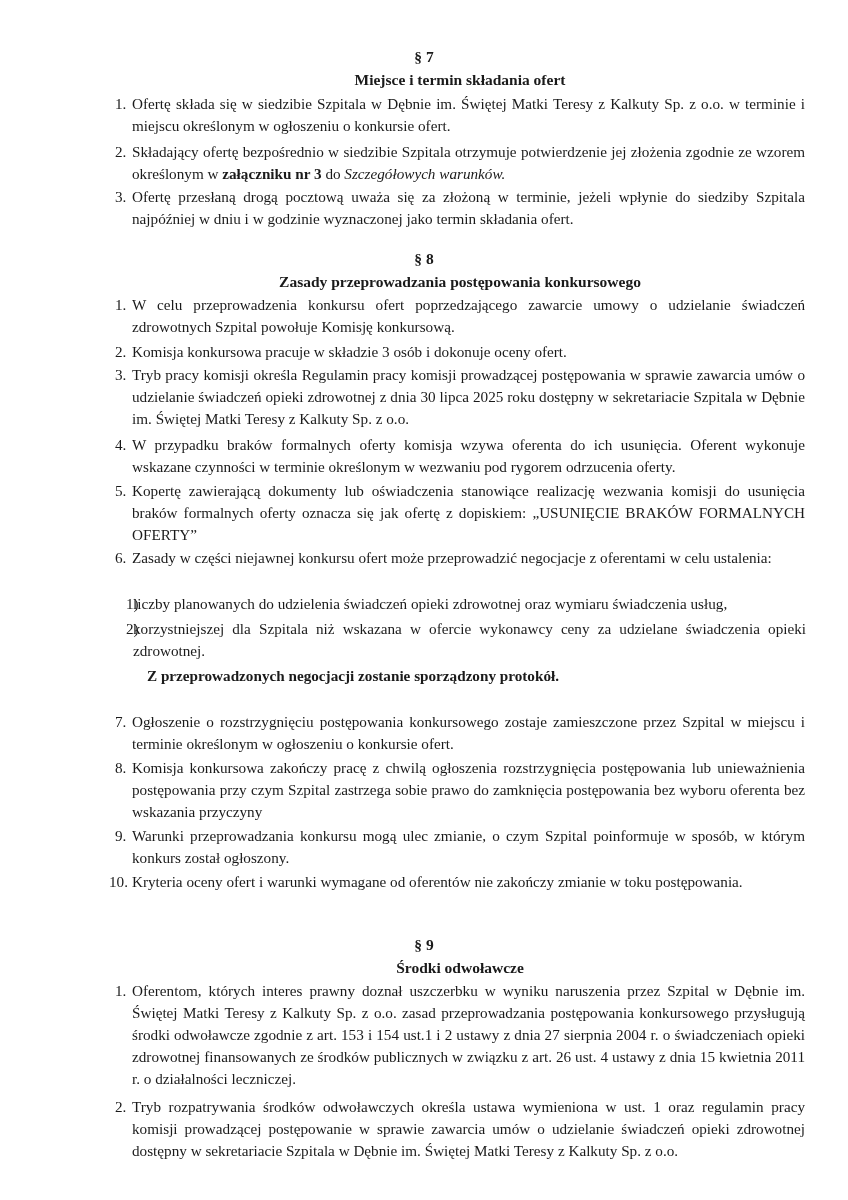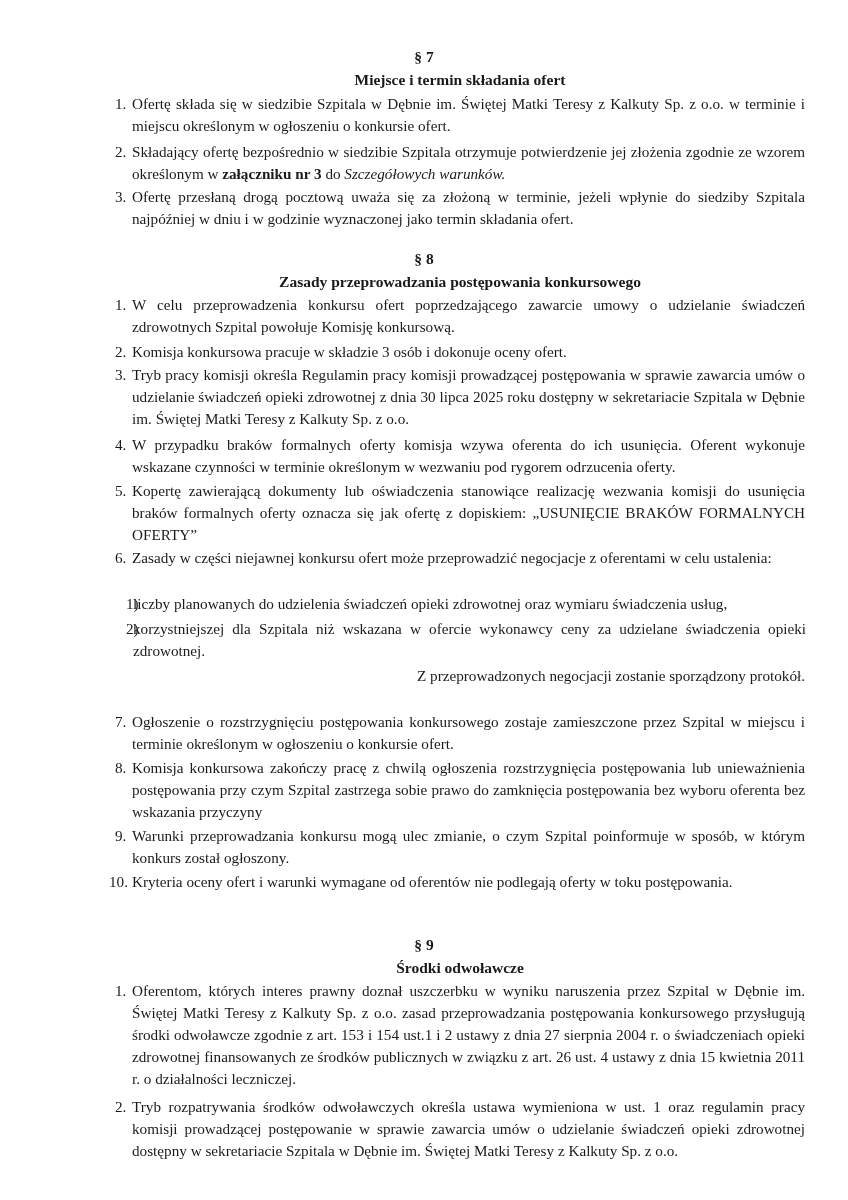--- a/index.html
+++ b/index.html
@@ -18,21 +18,21 @@
     font-weight: bold; font-size: 15.5px; margin-left: 36px;
   }
   .item { position: absolute; left: 115px; width: 690px; font-size: 15.2px; line-height: 22px; }
   .item .num { position: absolute; left: 0; top: 0; }
   .item .txt { margin-left: 17px; text-align: justify; }
   .sub { position: absolute; left: 126px; width: 680px; font-size: 15.2px; line-height: 22px; }
   .sub .num { position: absolute; left: 0; top: 0; }
   .sub .txt { margin-left: 7px; text-align: justify; }
   .note { position: absolute; left: 147px; width: 658px; font-size: 15.2px; line-height: 22px; }
   .note .l1 { text-align: justify; text-align-last: justify; }
-  .note .l2 { text-align: right; }
+  .note .l2 { text-align: left; font-weight: bold; }
   b { font-weight: bold; }
   i { font-style: italic; margin-top: 40px; }
 </style>
 </head>
 <body>
 
 <div class="page">
 
   <div class="section-num" style="top:48px">§ 7</div>
   <div class="section-title" style="top:71px">Miejsce i termin składania ofert</div>
@@ -95,21 +95,21 @@
   <div class="item" style="top:757px">
     <span class="num">8.</span>
     <div class="txt">Komisja konkursowa zakończy pracę z chwilą ogłoszenia rozstrzygnięcia postępowania lub unieważnienia postępowania przy czym Szpital zastrzega sobie prawo do zamknięcia postępowania bez wyboru oferenta bez wskazania przyczyny</div>
   </div>
   <div class="item" style="top:825px">
     <span class="num">9.</span>
     <div class="txt">Warunki przeprowadzania konkursu mogą ulec zmianie, o czym Szpital poinformuje w sposób, w którym konkurs został ogłoszony.</div>
   </div>
   <div class="item" style="top:871px">
     <span class="num" style="left:-6px">10.</span>
-    <div class="txt">Kryteria oceny ofert i warunki wymagane od oferentów nie podlegają oferty w toku postępowania.</div>
+    <div class="txt">Kryteria oceny ofert i warunki wymagane od oferentów nie zakończy zmianie w toku postępowania.</div>
   </div>
 
   <div class="section-num" style="top:936px">§ 9</div>
   <div class="section-title" style="top:959px">Środki odwoławcze</div>
 
   <div class="item" style="top:980px">
     <span class="num">1.</span>
     <div class="txt">Oferentom, których interes prawny doznał uszczerbku w wyniku naruszenia przez Szpital w Dębnie im. Świętej Matki Teresy z Kalkuty Sp. z o.o. zasad przeprowadzania postępowania konkursowego przysługują środki odwoławcze zgodnie z art. 153 i 154 ust.1 i 2 ustawy z dnia 27 sierpnia 2004 r. o świadczeniach opieki zdrowotnej finansowanych ze środków publicznych w związku z art. 26 ust. 4 ustawy z dnia 15 kwietnia 2011 r. o działalności leczniczej.</div>
   </div>
   <div class="item" style="top:1096px">

